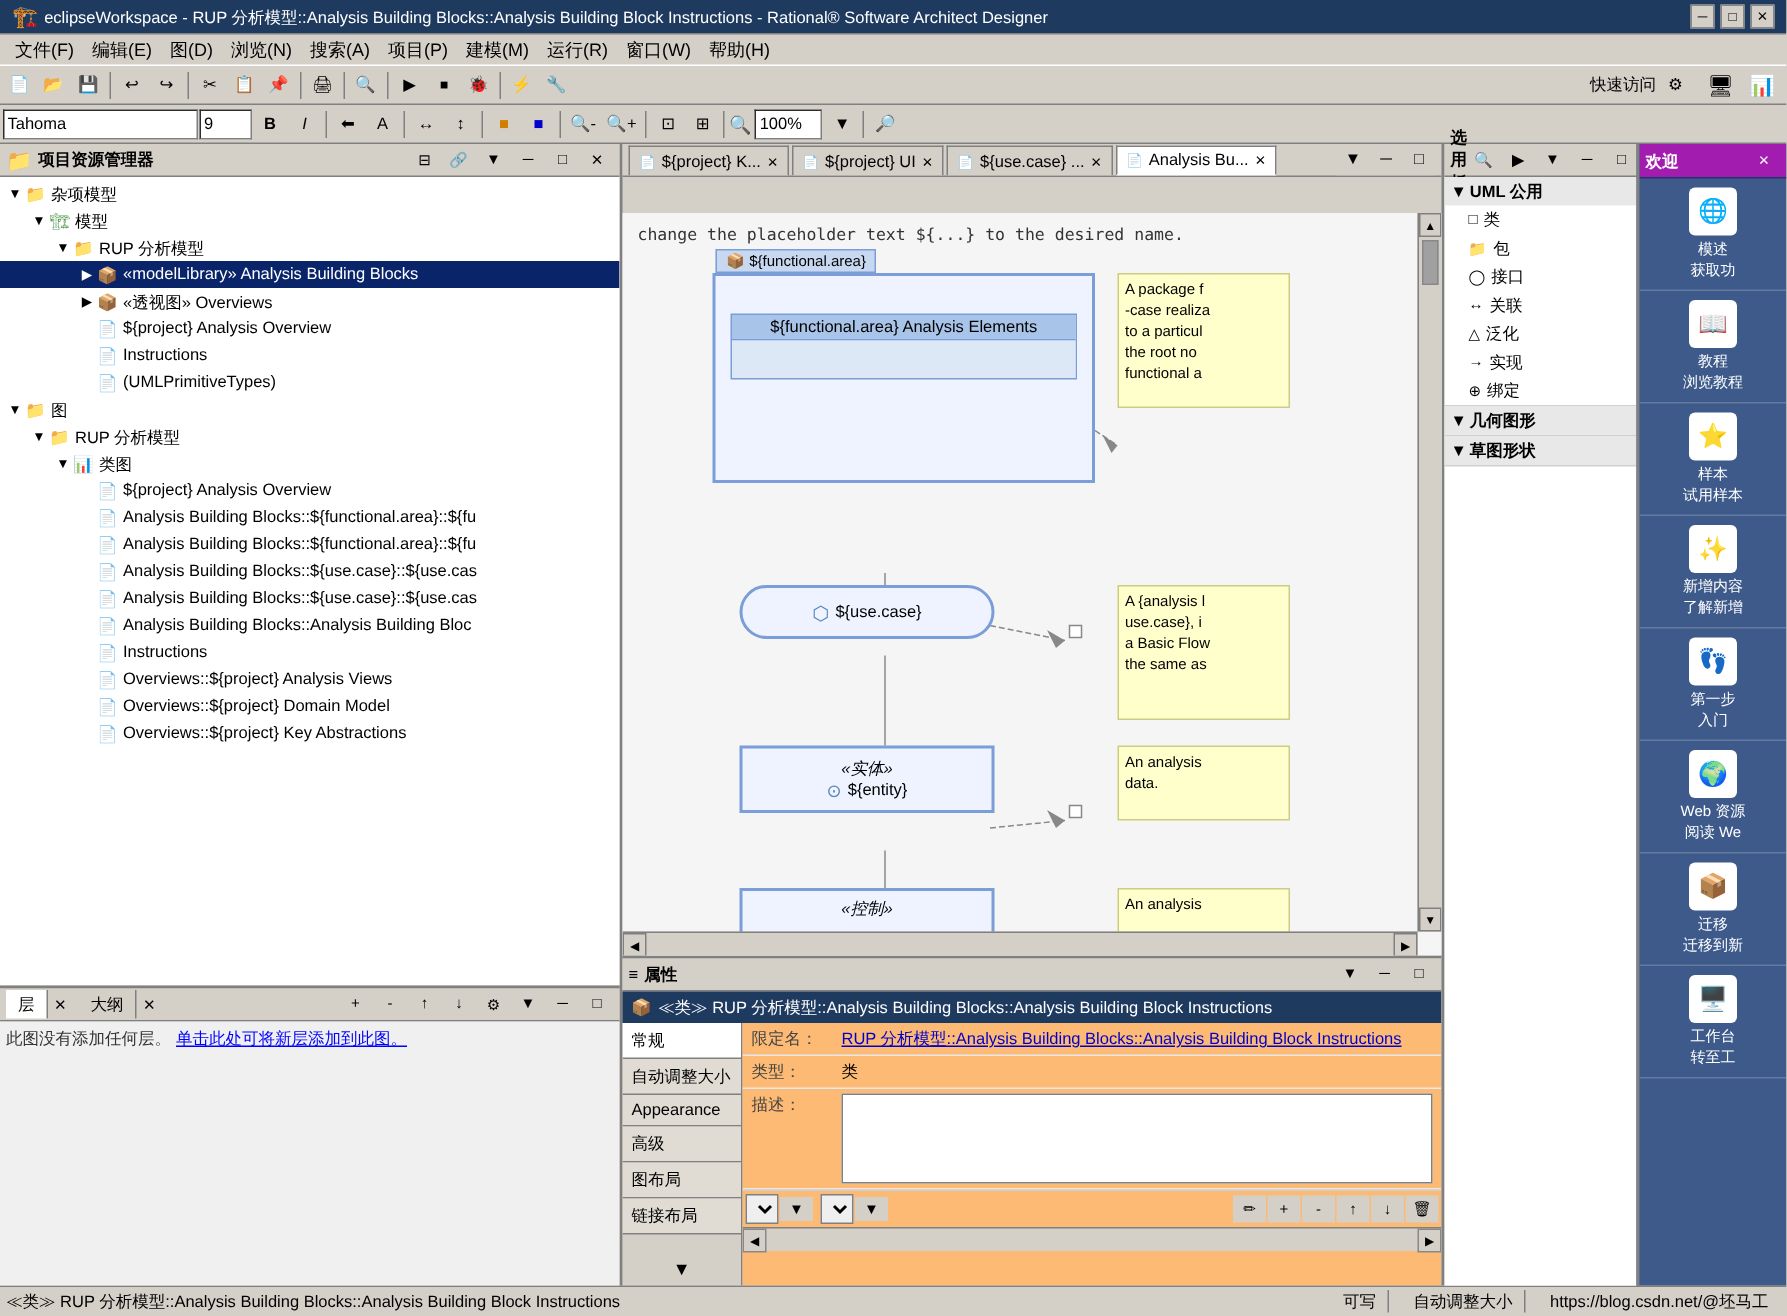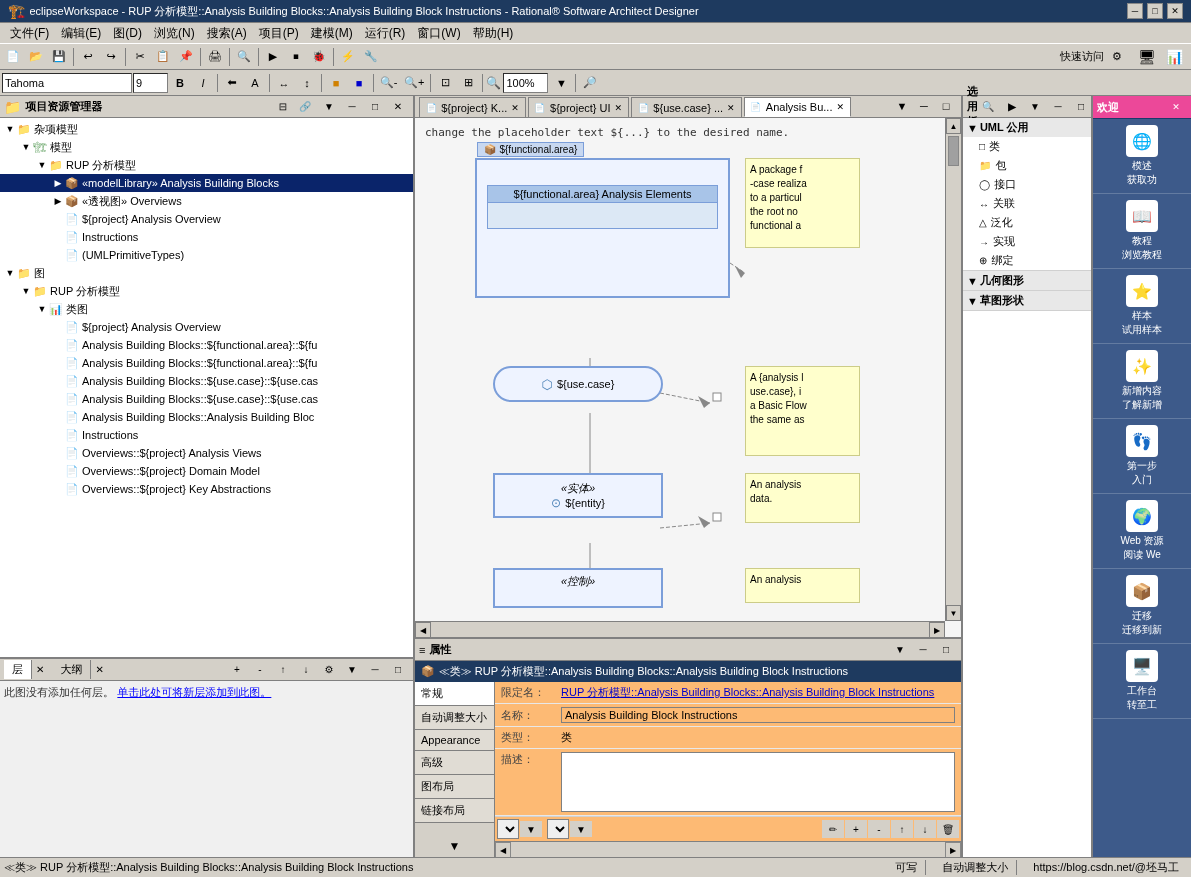--- a/index.html
+++ b/index.html
@@ -432,21 +432,21 @@
         <span>Analysis Bu...</span>
         <span class="editor-tab-close">✕</span>
       </div>
       <div class="tb-btn" style="margin-left:auto;">▼</div>
       <div class="tb-btn">─</div>
       <div class="tb-btn">□</div>
     </div>
 
     <div style="flex:1;display:flex;flex-direction:column;min-height:0;">
 
-      <div class="diagram-area" style="position:relative;flex:1;">
+      <div class="diagram-area" style="position:relative;flex:1;margin-top:24px;">
 
         <div style="position:absolute;top:8px;left:10px;font-size:11px;font-family:monospace;color:#333;">change the placeholder text ${...} to the desired name.</div>
 
         <svg style="position:absolute;top:0;left:0;width:100%;height:100%;pointer-events:none;">
 
           <line x1="315" y1="145" x2="330" y2="155" stroke="#888" stroke-width="1" stroke-dasharray="4,2"></line>
           <polygon points="330,155 320,148 326,160" fill="#888"></polygon>
 
           <line x1="245" y1="275" x2="295" y2="285" stroke="#888" stroke-width="1" stroke-dasharray="4,2"></line>
           <polygon points="295,285 283,278 289,290" fill="#888"></polygon>
@@ -558,24 +558,20 @@
             <div style="margin-top:auto;text-align:center;cursor:pointer;padding:4px;">▼</div>
           </div>
 
           <div class="props-content">
 
             <div class="props-row">
               <span class="props-label">限定名：</span>
               <a href="#" class="props-link" style="font-size:11px;text-align:center;">RUP 分析模型::Analysis Building Blocks::Analysis Building Block Instructions</a>
             </div>
 
-            <div class="props-row">
-              <span class="props-label">名称：</span>
-              <input type="text" class="props-value-input" value="Analysis Building Block Instructions" style="border: 1px solid rgb(128, 128, 128); padding: 1px 3px; width: calc(100% - 80px);">
-            </div>
 
             <div class="props-row">
               <span class="props-label">类型：</span>
               <span class="props-value">类</span>
             </div>
 
             <div class="props-row" style="align-items:flex-start;">
               <span class="props-label">描述：</span>
               <textarea style="flex: 1 1 0%; height: 60px; font-size: 11px; border: 1px solid rgb(128, 128, 128); resize: none;"></textarea>
             </div>
@@ -664,21 +660,21 @@
       <div class="palette-section">
         <div class="palette-section-header">
           <span>▼</span>
           <span>草图形状</span>
         </div>
       </div>
     </div>
   </div>
 
   <div class="welcome-panel">
-    <div style="background:#ec4899;height:22px;display:flex;align-items:center;padding:11px 4px;border-bottom:1px solid #1a3a6a;gap:4px;">
+    <div style="background:#a21caf;height:22px;display:flex;align-items:center;padding:11px 4px;border-bottom:1px solid #1a3a6a;gap:4px;">
       <span style="color:#fff;font-size:11px;font-weight:bold;">欢迎</span>
       <div style="margin-left:auto;display:flex;gap:1px;">
         <div class="tb-btn" style="width:14px;height:14px;font-size:9px;color:#fff;background:transparent;border:none;">✕</div>
       </div>
     </div>
 
     <div style="overflow:auto;flex:1;">
       <div class="welcome-item">
         <div class="welcome-icon">🌐</div>
         <div class="welcome-label">模述<br>获取功</div>

